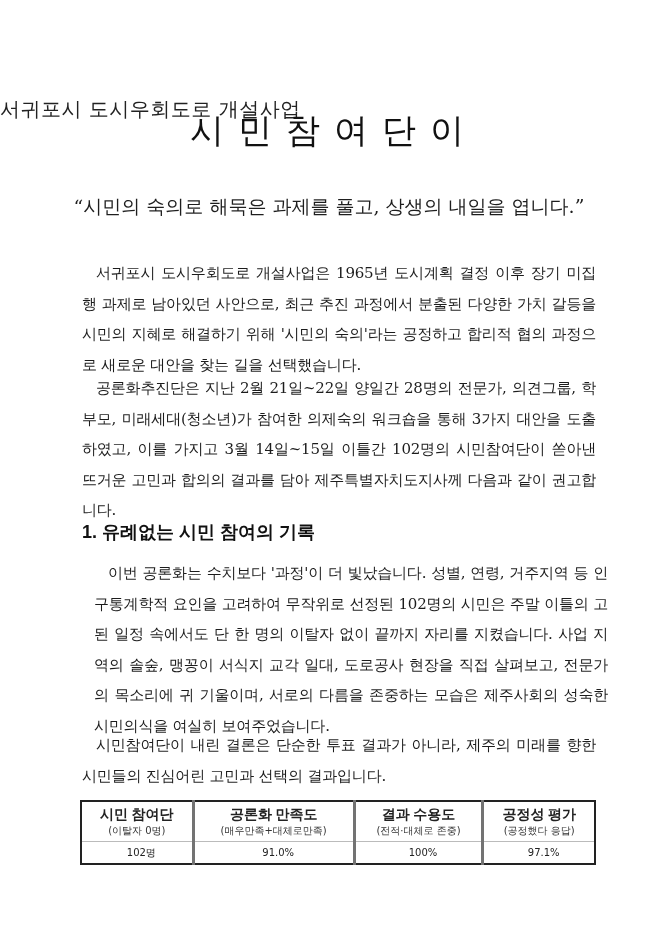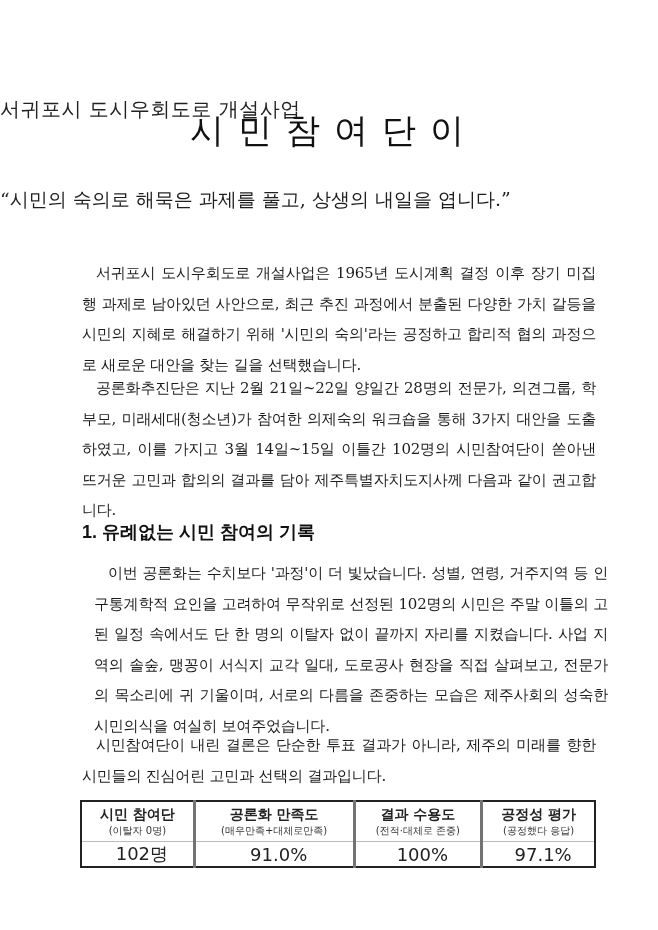--- a/index.html
+++ b/index.html
@@ -37,23 +37,23 @@
       width: 658px;
       text-align: center;
       font-size: 34px;
       letter-spacing: 14px;
       color: #111;
       padding-left: 10px;
       box-sizing: border-box;
     }
     .quote {
       position: absolute;
-      left: 0; top: 187px;
+      left: 0; top: 194px;
       width: 658px;
-      text-align: left;
+      text-align: center;
       font-size: 19px;
       color: #1e1e1e;
     }
     .para {
       position: absolute;
       left: 82px;
       width: 514px;
       font-size: 15px;
       line-height: 30.5px;
       text-align: justify;
@@ -88,28 +88,29 @@
       padding: 0;
     }
     .stats-table td:first-child { border-left: none; }
     .stats-table tr.head td {
       height: 39px;
       border-bottom: 1px solid #bbb;
       vertical-align: middle;
     }
     .stats-table tr.vals td {
       height: 21px;
-      font-size: 18px;
+      font-size: 10px;
       padding-left: 9px;
     }
     .col-title {
       display: block;
       font-weight: bold;
       font-size: 14px;
       line-height: 17px;
+      font-family: Liberation Serif, serif;
     }
     .col-sub {
       display: block;
       font-size: 10px;
       line-height: 15px;
       color: #333;
     }
   </style>
 </head>
 <body>

